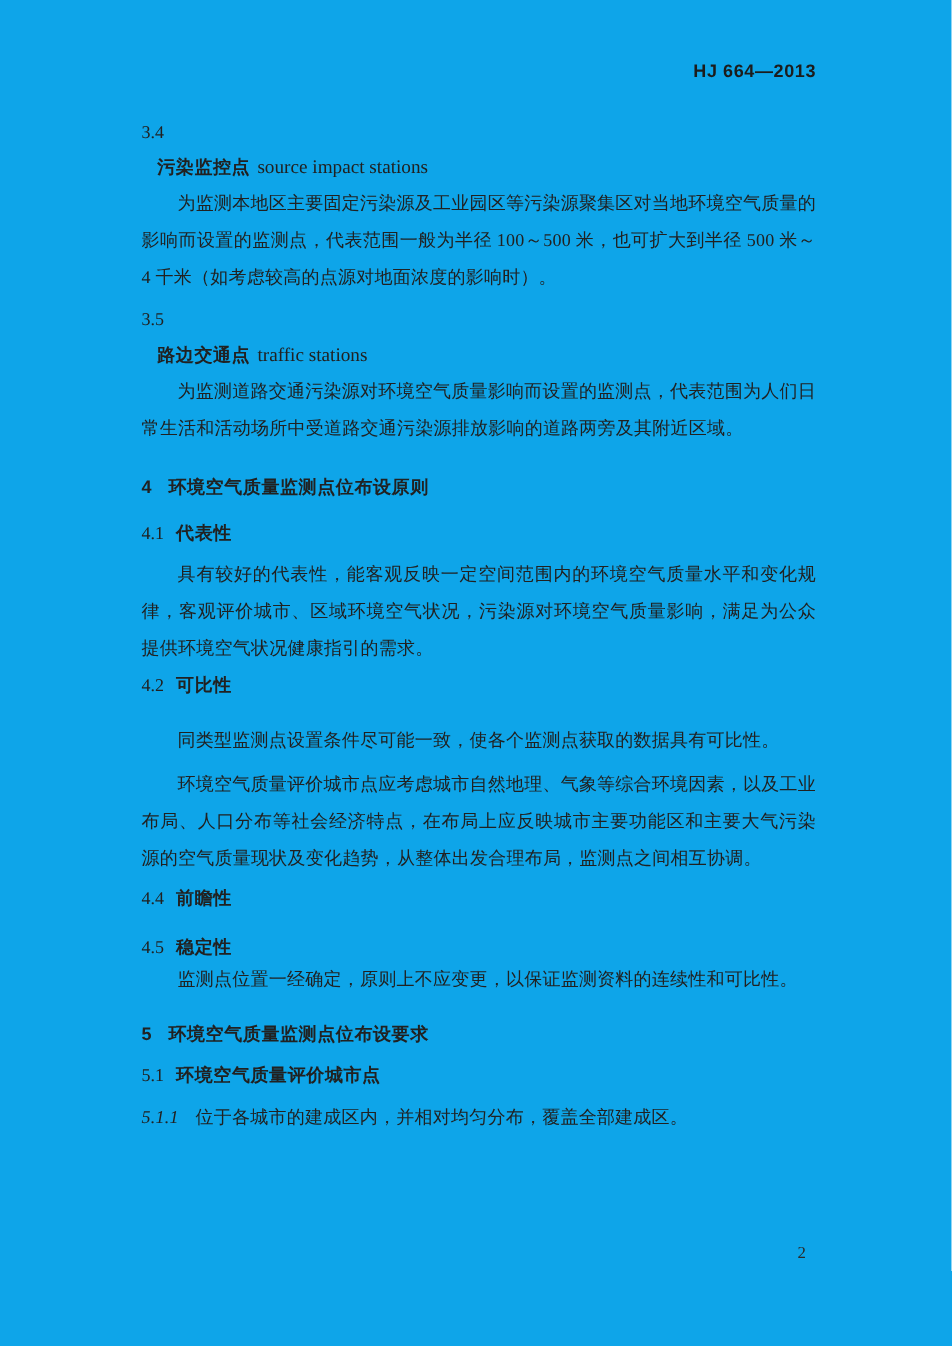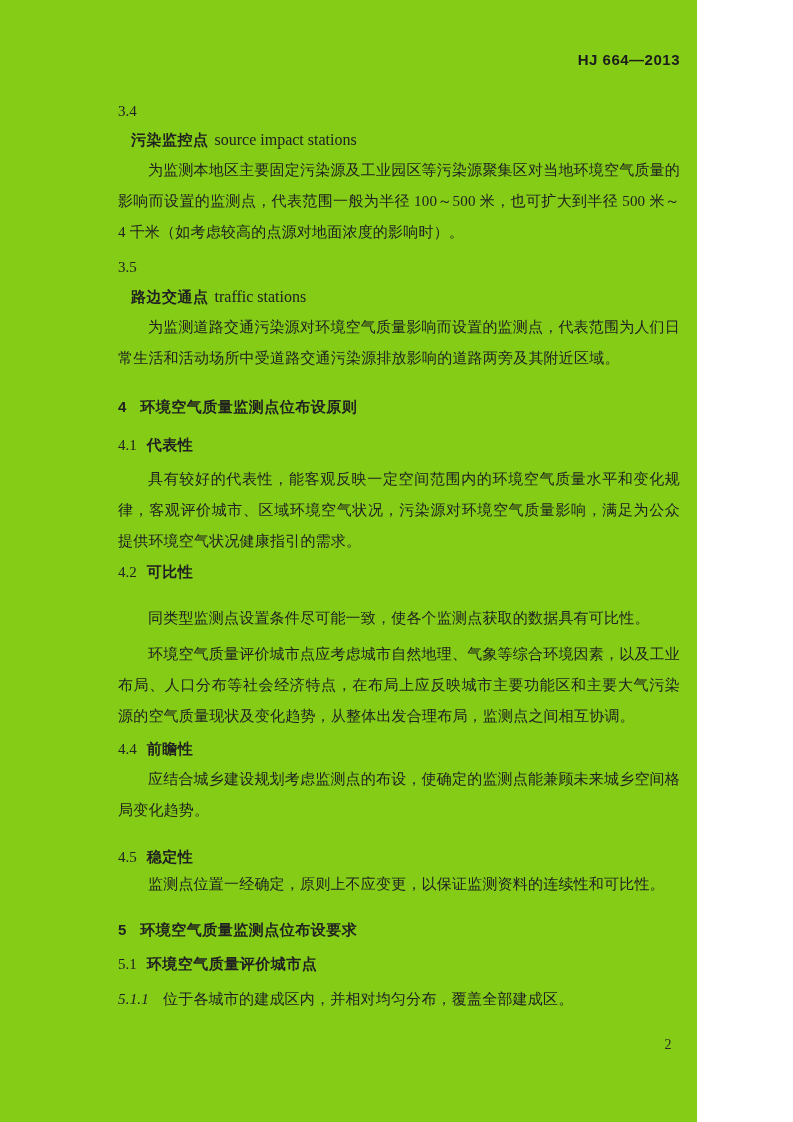--- a/index.html
+++ b/index.html
@@ -1,20 +1,20 @@
 <!DOCTYPE html>
 <html><head>
 <meta charset="utf-8">
 <style>
   html, body { margin: 0; padding: 0; background: #ffffff; }
   .page {
     position: relative;
-    width: 697px;
+    width: 793px;
     height: 1122px;
-    background: #84cc16;
+    background: #0ea5e9;
     font-family: "Liberation Serif", serif;
     color: #212121;
     overflow: hidden;
   }
   .content {
     position: absolute;
     left: 118px;
     top: 0;
     width: 562px;
     padding-top: 50px;
@@ -153,21 +153,20 @@
     <div class="clause-heading m-c42">
       <span class="num">4.2</span><span class="title">可比性</span>
     </div>
     <div class="para m-p42">同类型监测点设置条件尽可能一致，使各个监测点获取的数据具有可比性。</div>
 
     <div class="para m-p43">环境空气质量评价城市点应考虑城市自然地理、气象等综合环境因素，以及工业布局、人口分布等社会经济特点，在布局上应反映城市主要功能区和主要大气污染源的空气质量现状及变化趋势，从整体出发合理布局，监测点之间相互协调。</div>
 
     <div class="clause-heading m-c44">
       <span class="num">4.4</span><span class="title">前瞻性</span>
     </div>
-    <div class="para m-p44">应结合城乡建设规划考虑监测点的布设，使确定的监测点能兼顾未来城乡空间格局变化趋势。</div>
 
     <div class="clause-heading m-c45">
       <span class="num">4.5</span><span class="title">稳定性</span>
     </div>
     <div class="para m-p45">监测点位置一经确定，原则上不应变更，以保证监测资料的连续性和可比性。</div>
 
     <div class="chapter-heading m-ch5">
       <span class="num">5</span><span class="title">环境空气质量监测点位布设要求</span>
     </div>
 

